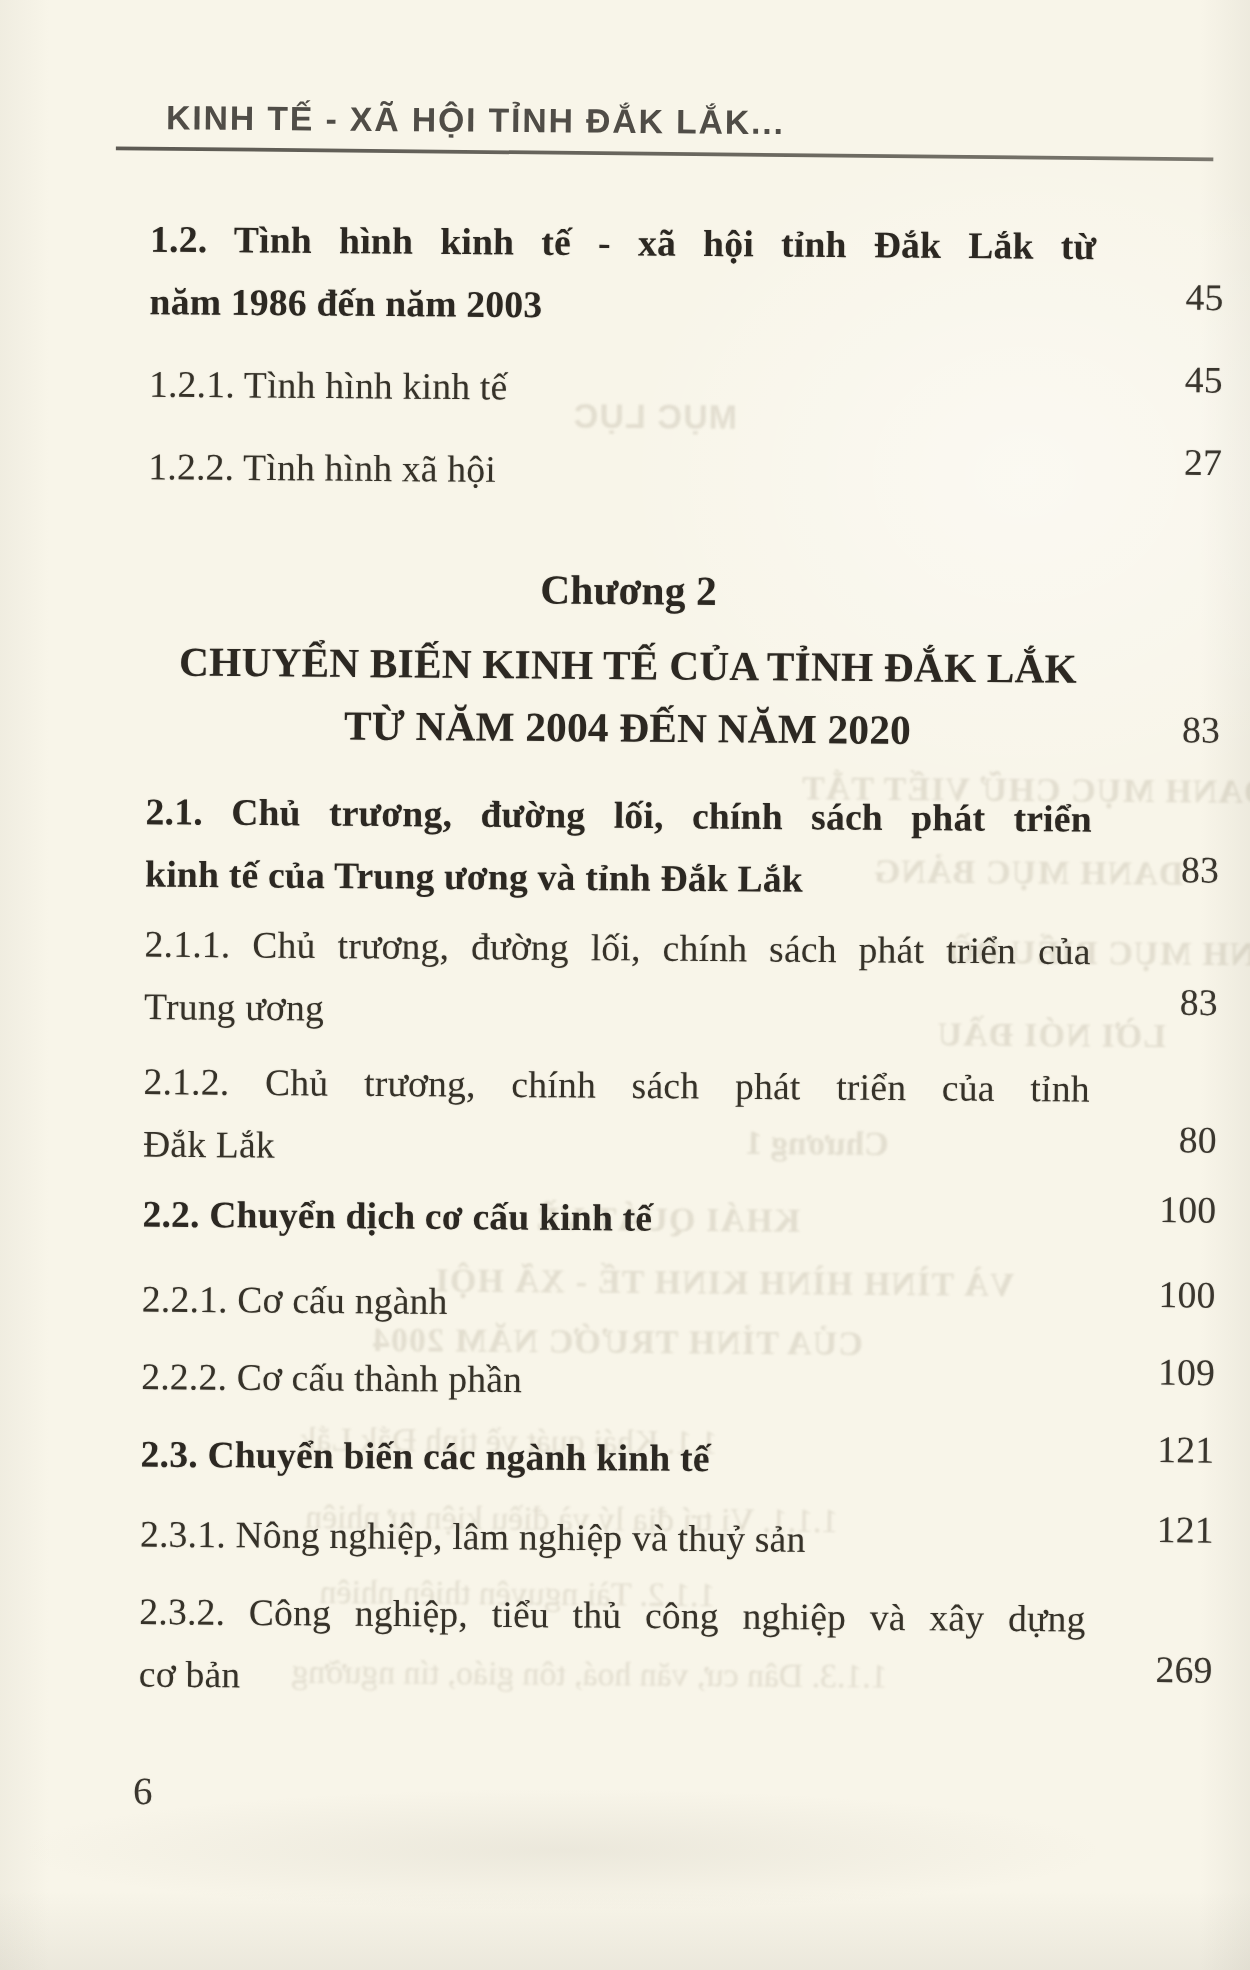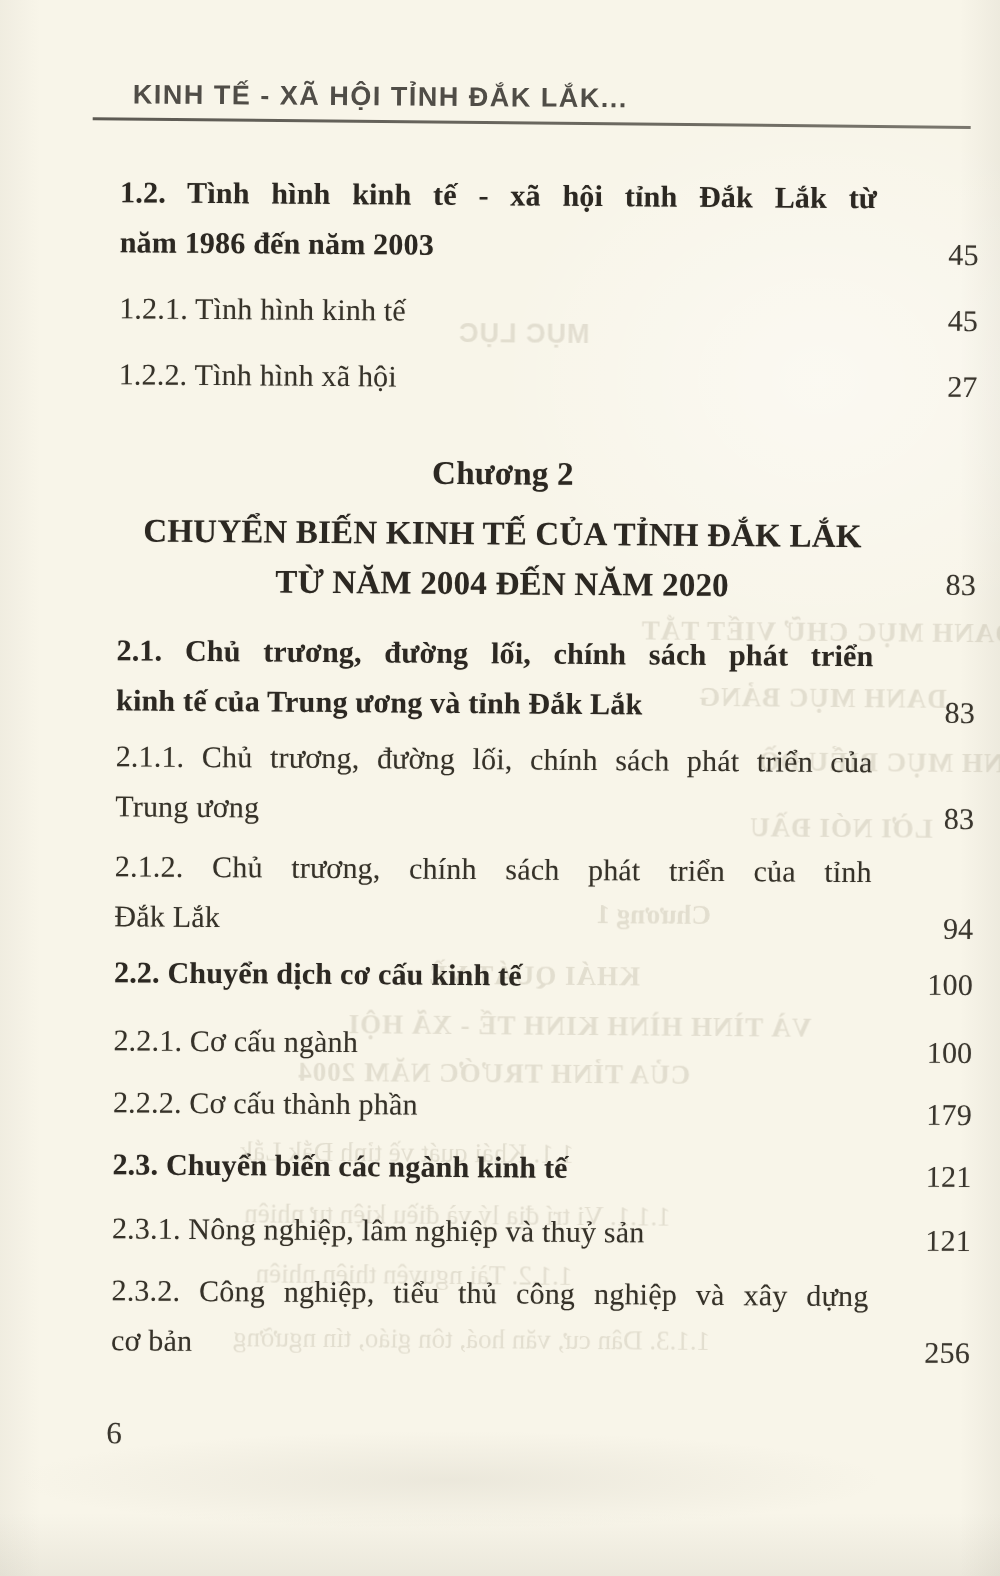--- a/index.html
+++ b/index.html
@@ -85,21 +85,21 @@
     text-shadow: 0 0 1px rgba(54,50,41,0.30);
   }
   .entry { position: relative; }
   .entry .text { width: 757px; }
   .entry.bold { font-weight: bold; color: #2c2822; }
   .line { text-align: left; }
   .line.just { text-align: justify; text-align-last: justify; }
   .pnum {
     position: absolute;
     right: 0;
-    bottom: 2px;
+    bottom: 18px;
     font-weight: normal;
     font-size: 30px;
     color: #3a362e;
     line-height: 34px;
   }
 
   
   .chapter { position: relative; margin-top: 46px; margin-bottom: 20px; }
   .ch-label {
     width: 770px;
@@ -200,42 +200,42 @@
         <div class="line">Trung ương</div>
       </div>
       <div class="pnum">83</div>
     </div>
 
     <div class="entry" style="margin-bottom:6px">
       <div class="text">
         <div class="line just">2.1.2. Chủ trương, chính sách phát triển của tỉnh</div>
         <div class="line">Đắk Lắk</div>
       </div>
-      <div class="pnum">94</div>
+      <div class="pnum">80</div>
     </div>
 
     <div class="entry bold" style="margin-bottom:18px">
       <div class="text">
         <div class="line">2.2. Chuyển dịch cơ cấu kinh tế</div>
       </div>
       <div class="pnum">100</div>
     </div>
 
     <div class="entry" style="margin-bottom:12px">
       <div class="text">
         <div class="line">2.2.1. Cơ cấu ngành</div>
       </div>
       <div class="pnum">100</div>
     </div>
 
     <div class="entry" style="margin-bottom:12px">
       <div class="text">
         <div class="line">2.2.2. Cơ cấu thành phần</div>
       </div>
-      <div class="pnum">179</div>
+      <div class="pnum">109</div>
     </div>
 
     <div class="entry bold" style="margin-bottom:14px">
       <div class="text">
         <div class="line">2.3. Chuyển biến các ngành kinh tế</div>
       </div>
       <div class="pnum">121</div>
     </div>
 
     <div class="entry" style="margin-bottom:12px">
@@ -243,20 +243,20 @@
         <div class="line">2.3.1. Nông nghiệp, lâm nghiệp và thuỷ sản</div>
       </div>
       <div class="pnum">121</div>
     </div>
 
     <div class="entry">
       <div class="text">
         <div class="line just">2.3.2. Công nghiệp, tiểu thủ công nghiệp và xây dựng</div>
         <div class="line">cơ bản</div>
       </div>
-      <div class="pnum">256</div>
+      <div class="pnum">269</div>
     </div>
 
   </div>
 
   <div class="folio">6</div>
 
 </div>
 
 </body></html>

